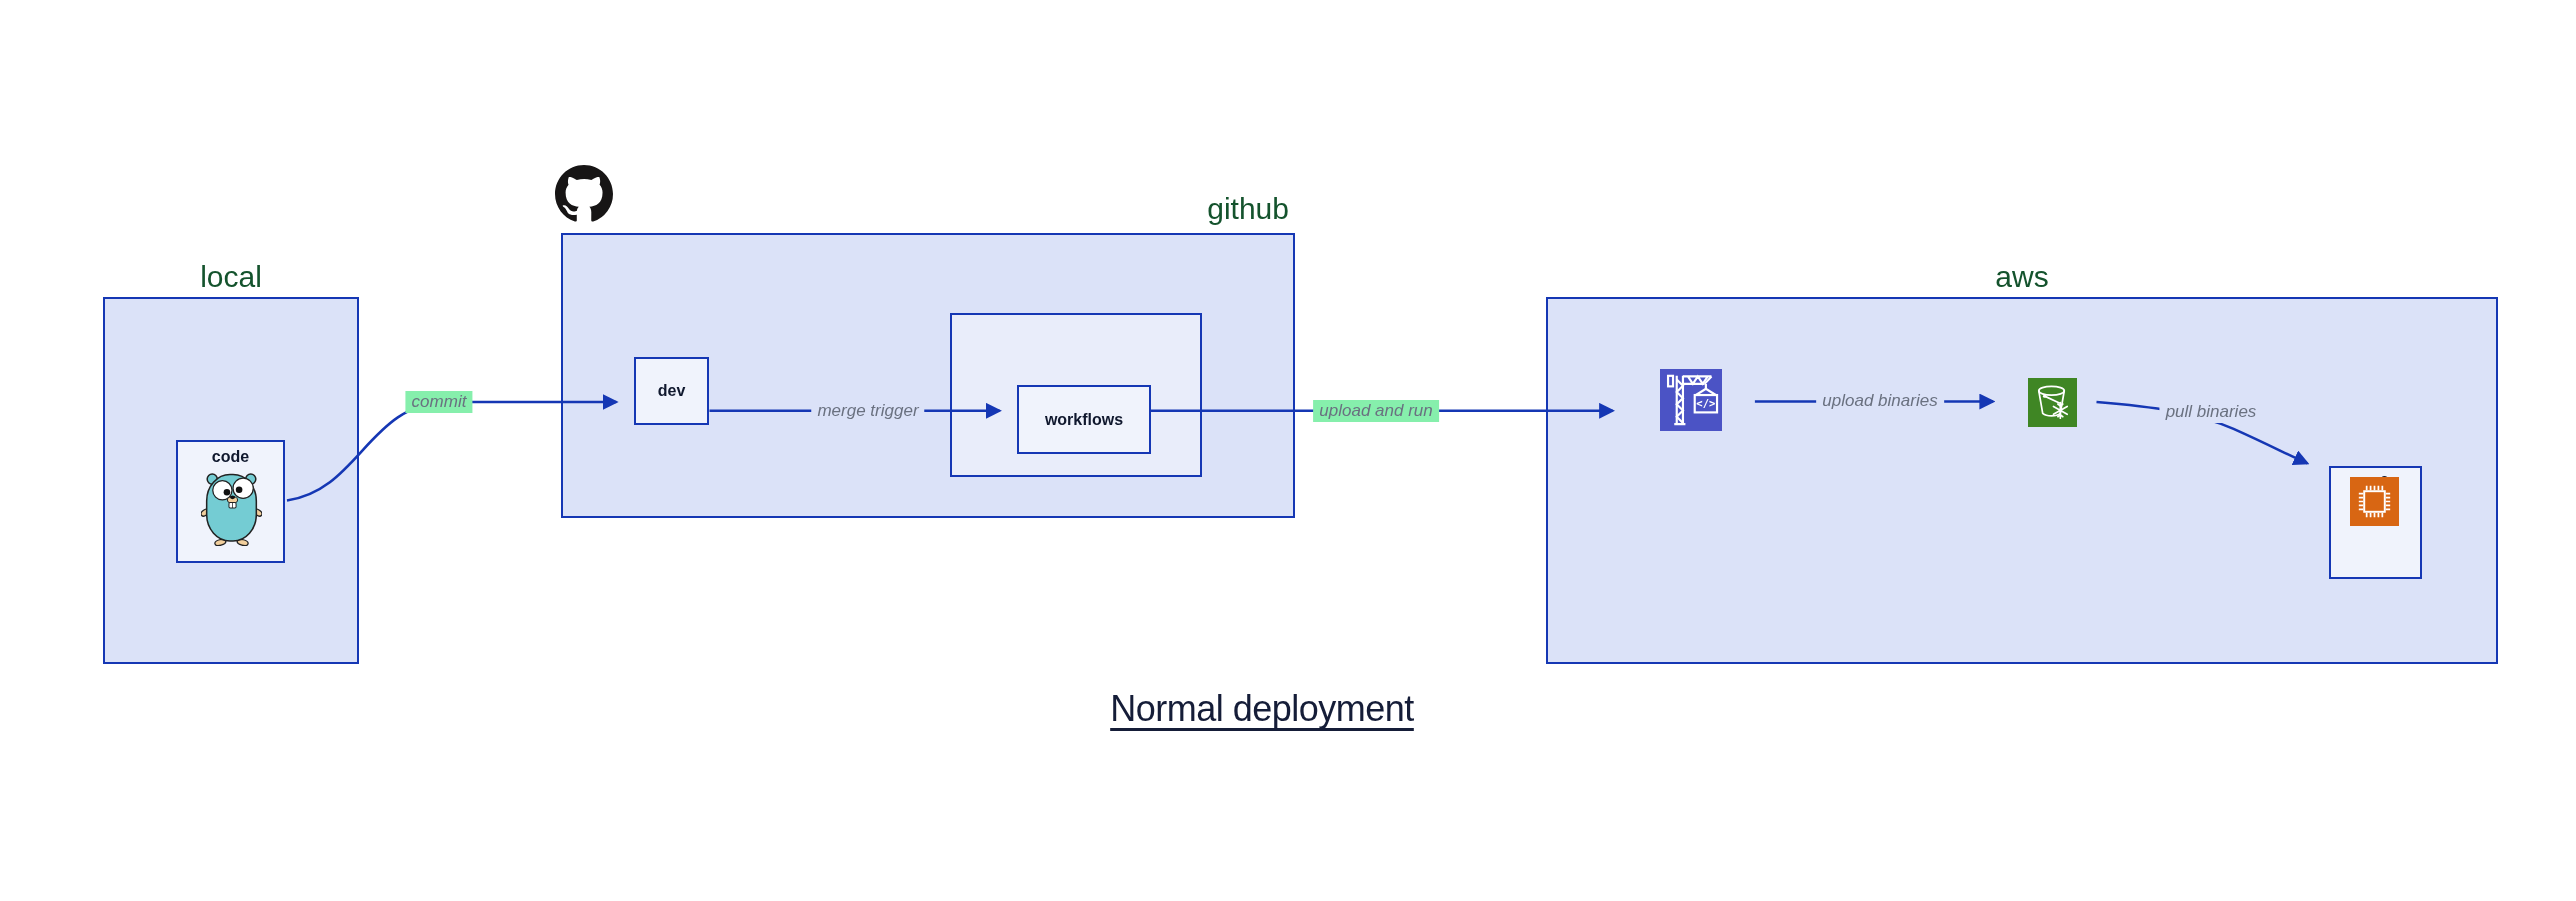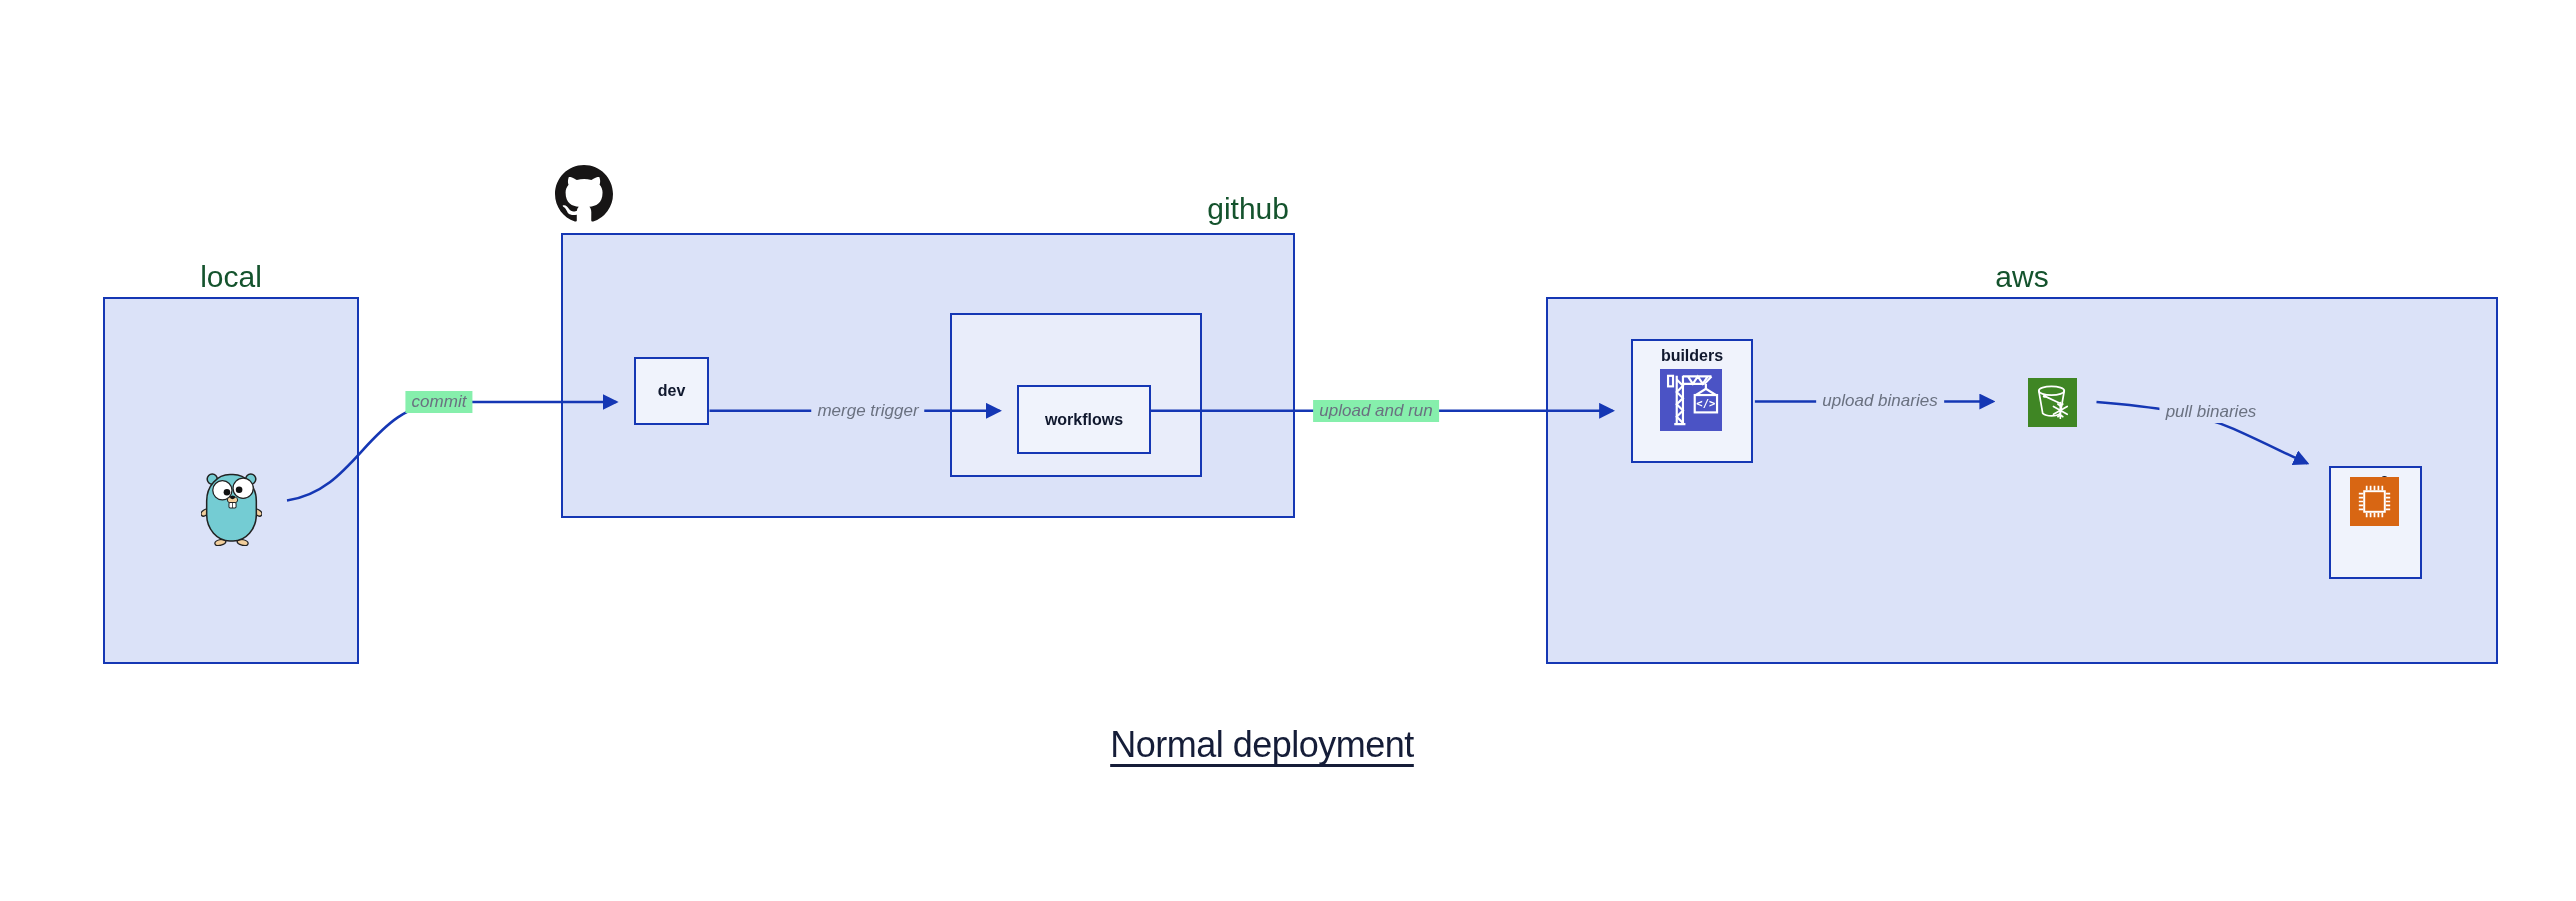--- a/index.html
+++ b/index.html
@@ -13,21 +13,21 @@
   .ct-right{transform:translateX(-100%);}
   .node-label{display:block;font-weight:bold;color:#10182e;font-size:16px;line-height:18.5px;margin-top:6.2px;}
   .node-label-mid{position:absolute;left:0;right:0;top:50%;transform:translateY(-50%);font-weight:bold;color:#10182e;font-size:16px;margin-top:0;}
   .icon-wrap{position:absolute;}
   .edges-layer{position:absolute;left:0;top:0;pointer-events:none;}
   .edge-label{position:absolute;transform:translate(-50%,-50%);font-style:italic;color:#6a7180;
               font-size:17px;white-space:nowrap;padding:1px 6.2px;}
   .on-white{background:#86efac;}
   .on-lavender{background:#dbe2f8;}
   .diagram-title{position:absolute;transform:translateX(-50%);color:#151d38;font-size:36px;letter-spacing:-0.5px;
-                 text-decoration:underline;text-decoration-thickness:3.1px;text-underline-offset:7.2px;white-space:nowrap;margin-top:36px;}
+                 text-decoration:underline;text-decoration-thickness:3.1px;text-underline-offset:7.2px;white-space:nowrap;}
 </style>
 </head>
 <body>
 
 <div class="canvas">
 
   <div class="container-title ct-center" style="left:231px;top:263px;">local</div>
   <div class="container-title ct-right" style="left:1289px;top:195px;">github</div>
   <div class="container-title ct-center" style="left:1076px;top:280px;">master</div>
   <div class="container-title ct-center" style="left:2022px;top:263px;">aws</div>
@@ -57,20 +57,23 @@
       <path d="M 4069 780 C 4180 789 4265 801 4335 832 C 4400 861 4440 882 4478 899" marker-end="url(#arrow)"></path>
     </g>
   </svg>
 
   <span class="edge-label on-white" style="left:439px;top:402px;">commit</span>
   <span class="edge-label on-lavender" style="left:868px;top:411px;">merge trigger</span>
   <span class="edge-label on-white" style="left:1352px;top:411px;margin-left:24px;">upload and run</span>
   <span class="edge-label on-lavender" style="left:1880px;top:401px;">upload binaries</span>
   <span class="edge-label on-lavender" style="left:2211px;top:412px;">pull binaries</span>
 
+  <div class="node" style="left:176px;top:440px;width:109px;height:123px;">
+    <span class="node-label">code</span>
+  </div>
   <div class="icon-wrap" style="left:201px;top:470px;">
     <svg width="61" height="76" viewBox="0 0 120 150">
       <circle cx="22" cy="18" r="10" fill="#74ccd3" stroke="#222" stroke-width="3"></circle>
       <circle cx="98" cy="18" r="10" fill="#74ccd3" stroke="#222" stroke-width="3"></circle>
       <ellipse cx="8" cy="84" rx="9" ry="5.5" fill="#f2cf9d" stroke="#222" stroke-width="2.5" transform="rotate(-35 8 84)"></ellipse>
       <ellipse cx="112" cy="84" rx="9" ry="5.5" fill="#f2cf9d" stroke="#222" stroke-width="2.5" transform="rotate(35 112 84)"></ellipse>
       <ellipse cx="38" cy="143" rx="11" ry="5.5" fill="#f2cf9d" stroke="#222" stroke-width="2.5" transform="rotate(-15 38 143)"></ellipse>
       <ellipse cx="82" cy="143" rx="11" ry="5.5" fill="#f2cf9d" stroke="#222" stroke-width="2.5" transform="rotate(15 82 143)"></ellipse>
       <rect x="11" y="9" width="98" height="131" rx="46" ry="52" fill="#74ccd3" stroke="#222" stroke-width="3"></rect>
       <circle cx="42" cy="40" r="19" fill="#fff" stroke="#222" stroke-width="2.5"></circle>
@@ -85,23 +88,20 @@
   </div>
 
   <div class="node" style="left:634px;top:357px;width:75px;height:68px;">
     <span class="node-label node-label-mid">dev</span>
   </div>
 
   <div class="node" style="left:1017px;top:385px;width:134px;height:69px;">
     <span class="node-label node-label-mid">workflows</span>
   </div>
 
-  <div class="node" style="left:1631px;top:339px;width:122px;height:124px;">
-    <span class="node-label">builders</span>
-  </div>
   <div class="icon-wrap" style="left:1660px;top:369px;">
     <svg width="62" height="62" viewBox="0 0 100 100">
       <rect width="100" height="100" fill="#4b53c5"></rect>
       <g stroke="#fff" stroke-width="3.5" fill="none">
         <rect x="13" y="11" width="8" height="17"></rect>
         <path d="M27 11 V89 M37 11 V89 M23 89 H41"></path>
         <path d="M27 17 L37 27 L27 37 L37 47 L27 57 L37 67 L27 77 L37 87"></path>
         <path d="M37 12 H83 M37 24 H72 M45 12 L53 24 L61 12 L69 24 L77 12"></path>
         <path d="M83 12 L72 24 M74 24 V32"></path>
         <path d="M58 42 L74 32 L90 42"></path>

